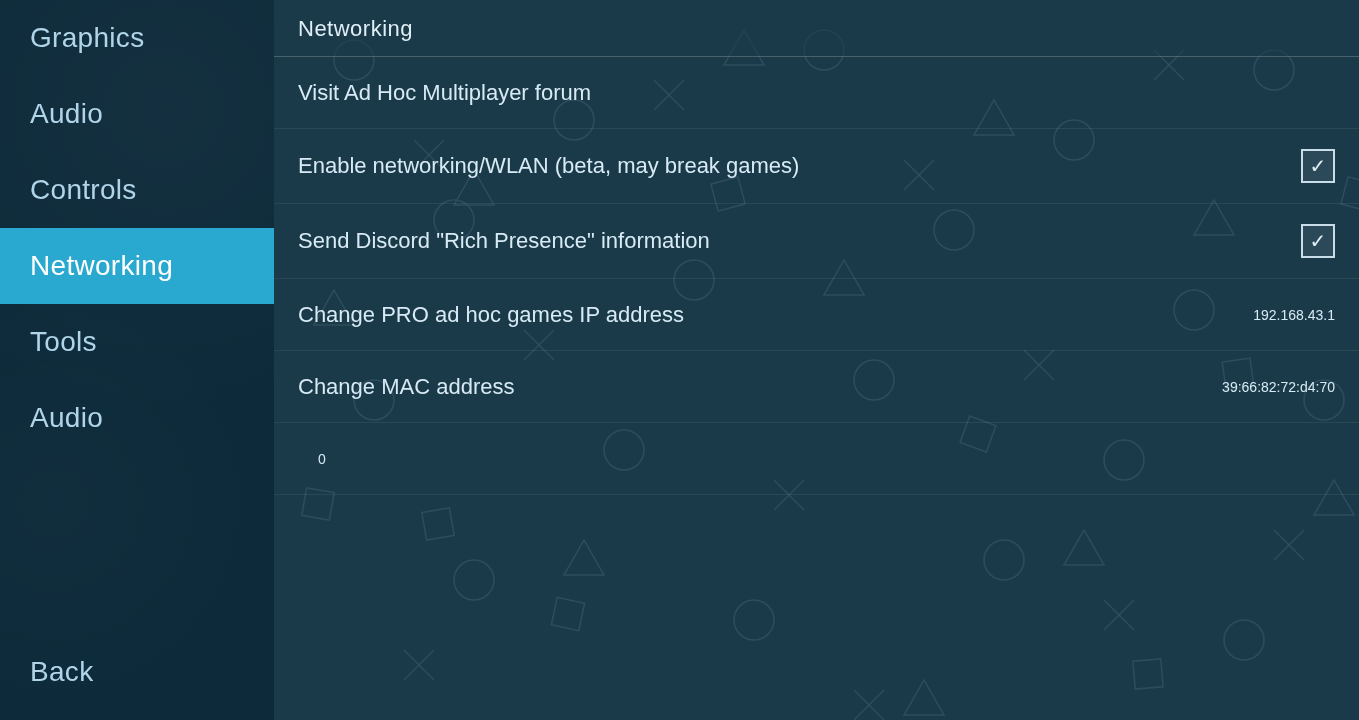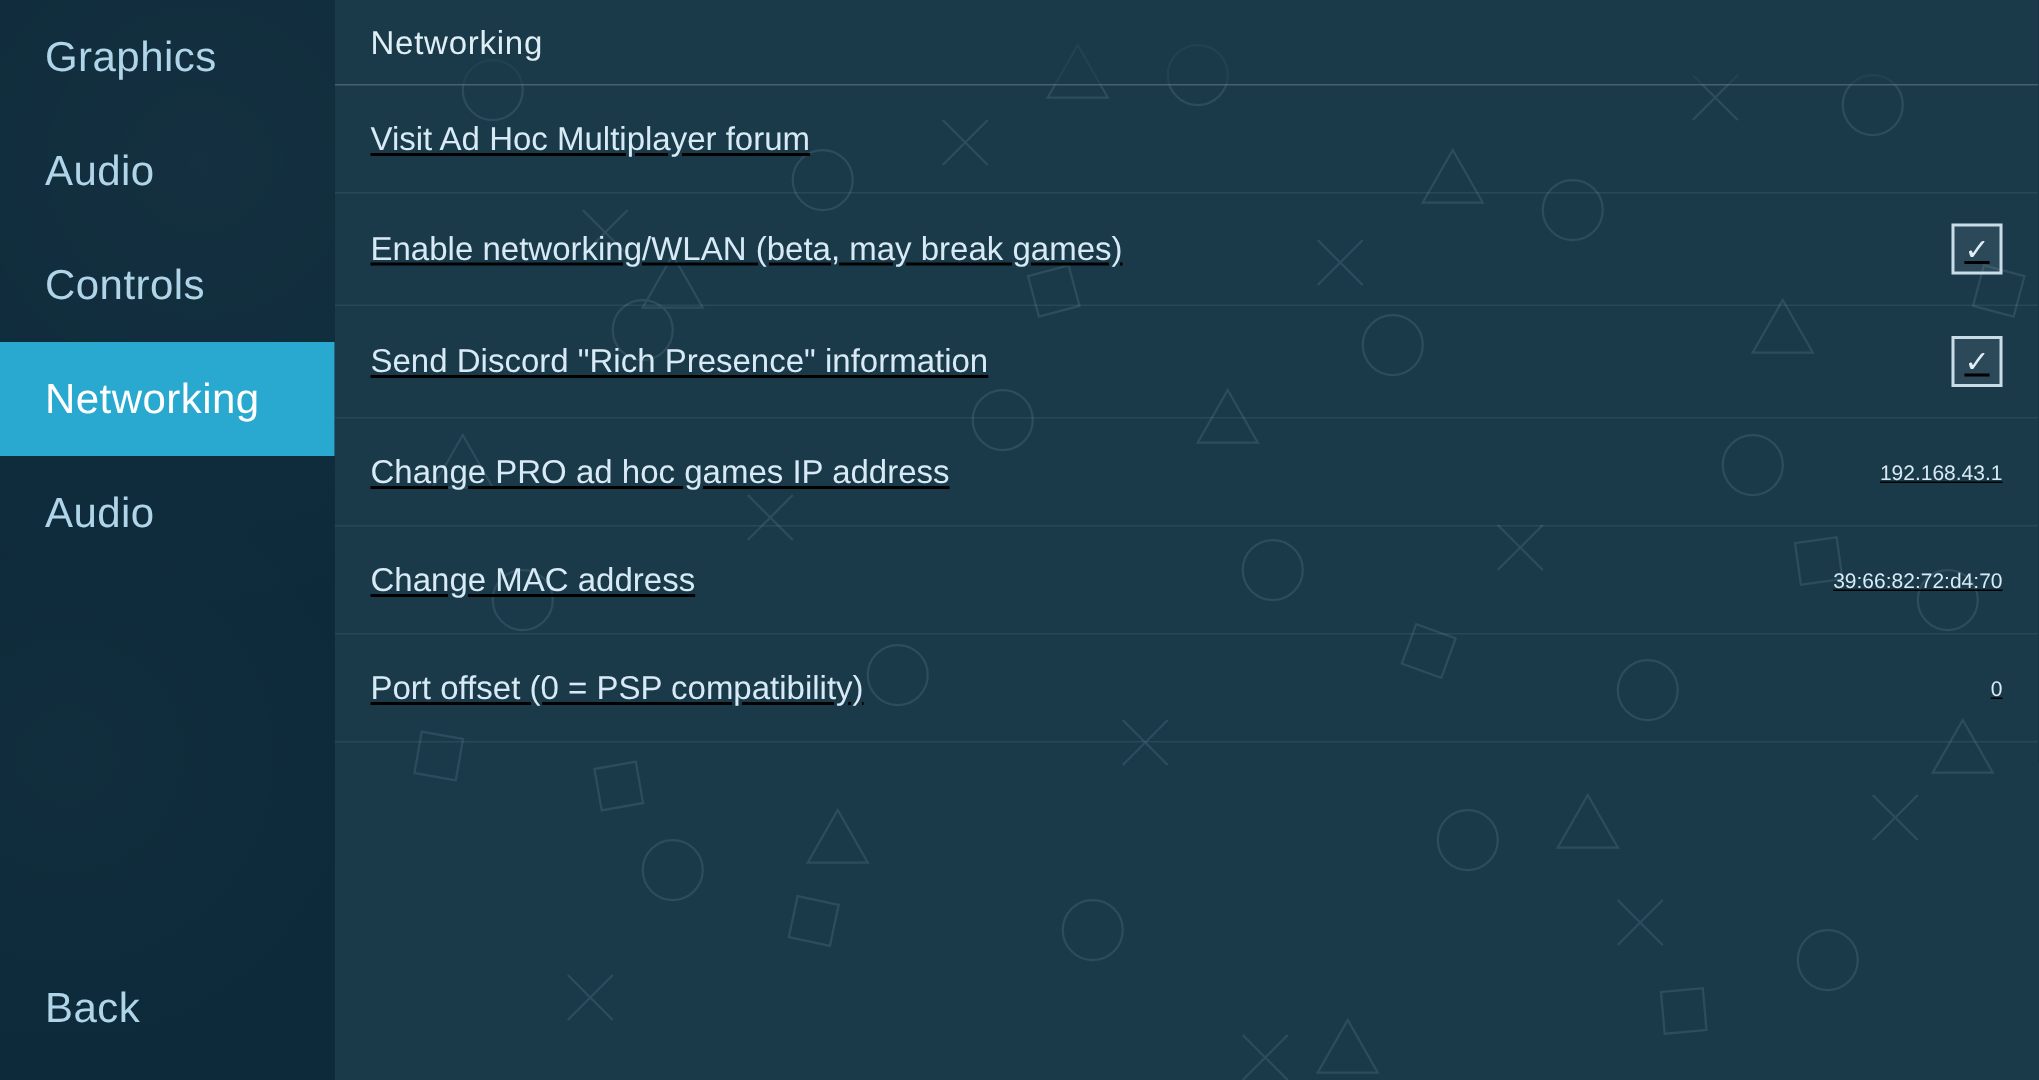--- a/index.html
+++ b/index.html
@@ -8,21 +8,21 @@
       width: 1359px;
       height: 720px;
       font-family: 'Segoe UI', Arial, sans-serif;
       background: #0d2a3a;
       display: flex;
       overflow: hidden;
     }
 
     
     .sidebar {
-      width: 223px;
+      width: 274px;
       background: #0d2a3a;
       display: flex;
       flex-direction: column;
       position: relative;
       z-index: 2;
     }
 
     .sidebar-item {
       padding: 22px 30px;
       font-size: 28px;
@@ -97,21 +97,20 @@
       font-size: 22px;
       color: #e0eef5;
       font-weight: 500;
       letter-spacing: 0.5px;
     }
 
     
     .settings-list {
       flex: 1;
       overflow-y: auto;
-      text-decoration: underline;
     }
 
     .settings-item {
       display: flex;
       align-items: center;
       justify-content: space-between;
       padding: 20px 24px;
       border-bottom: 1px solid rgba(255,255,255,0.07);
       cursor: pointer;
       min-height: 72px;
@@ -151,20 +150,21 @@
     }
   </style>
 </head>
 <body>
 
 <nav class="sidebar">
 <div class="sidebar-item">Graphics</div>
     <div class="sidebar-item">Audio</div>
     <div class="sidebar-item">Controls</div>
     <div class="sidebar-item active">Networking</div>
+    <div class="sidebar-item">Tools</div>
     <div class="sidebar-item">Audio</div>
     <div class="sidebar-item back">Back</div>
   </nav>
 
 <div class="main">
   <div class="main-bg">
     <svg viewBox="0 0 1085 720" xmlns="http://www.w3.org/2000/svg">
 
       <g fill="none" stroke="rgba(180,210,230,1)" stroke-width="1.5">
 
@@ -252,18 +252,17 @@
         </div>
         <div class="settings-item">
           <span class="settings-item-label">Change PRO ad hoc games IP address</span>
           <span class="settings-item-value">192.168.43.1</span>
         </div>
         <div class="settings-item">
           <span class="settings-item-label">Change MAC address</span>
           <span class="settings-item-value">39:66:82:72:d4:70</span>
         </div>
         <div class="settings-item">
-          <span class="settings-item-label">Port offset (0 = PSP compatibility)</span>
           <span class="settings-item-value">0</span>
         </div>
       </div>
   </div>
 </div>
 
 </body></html>

